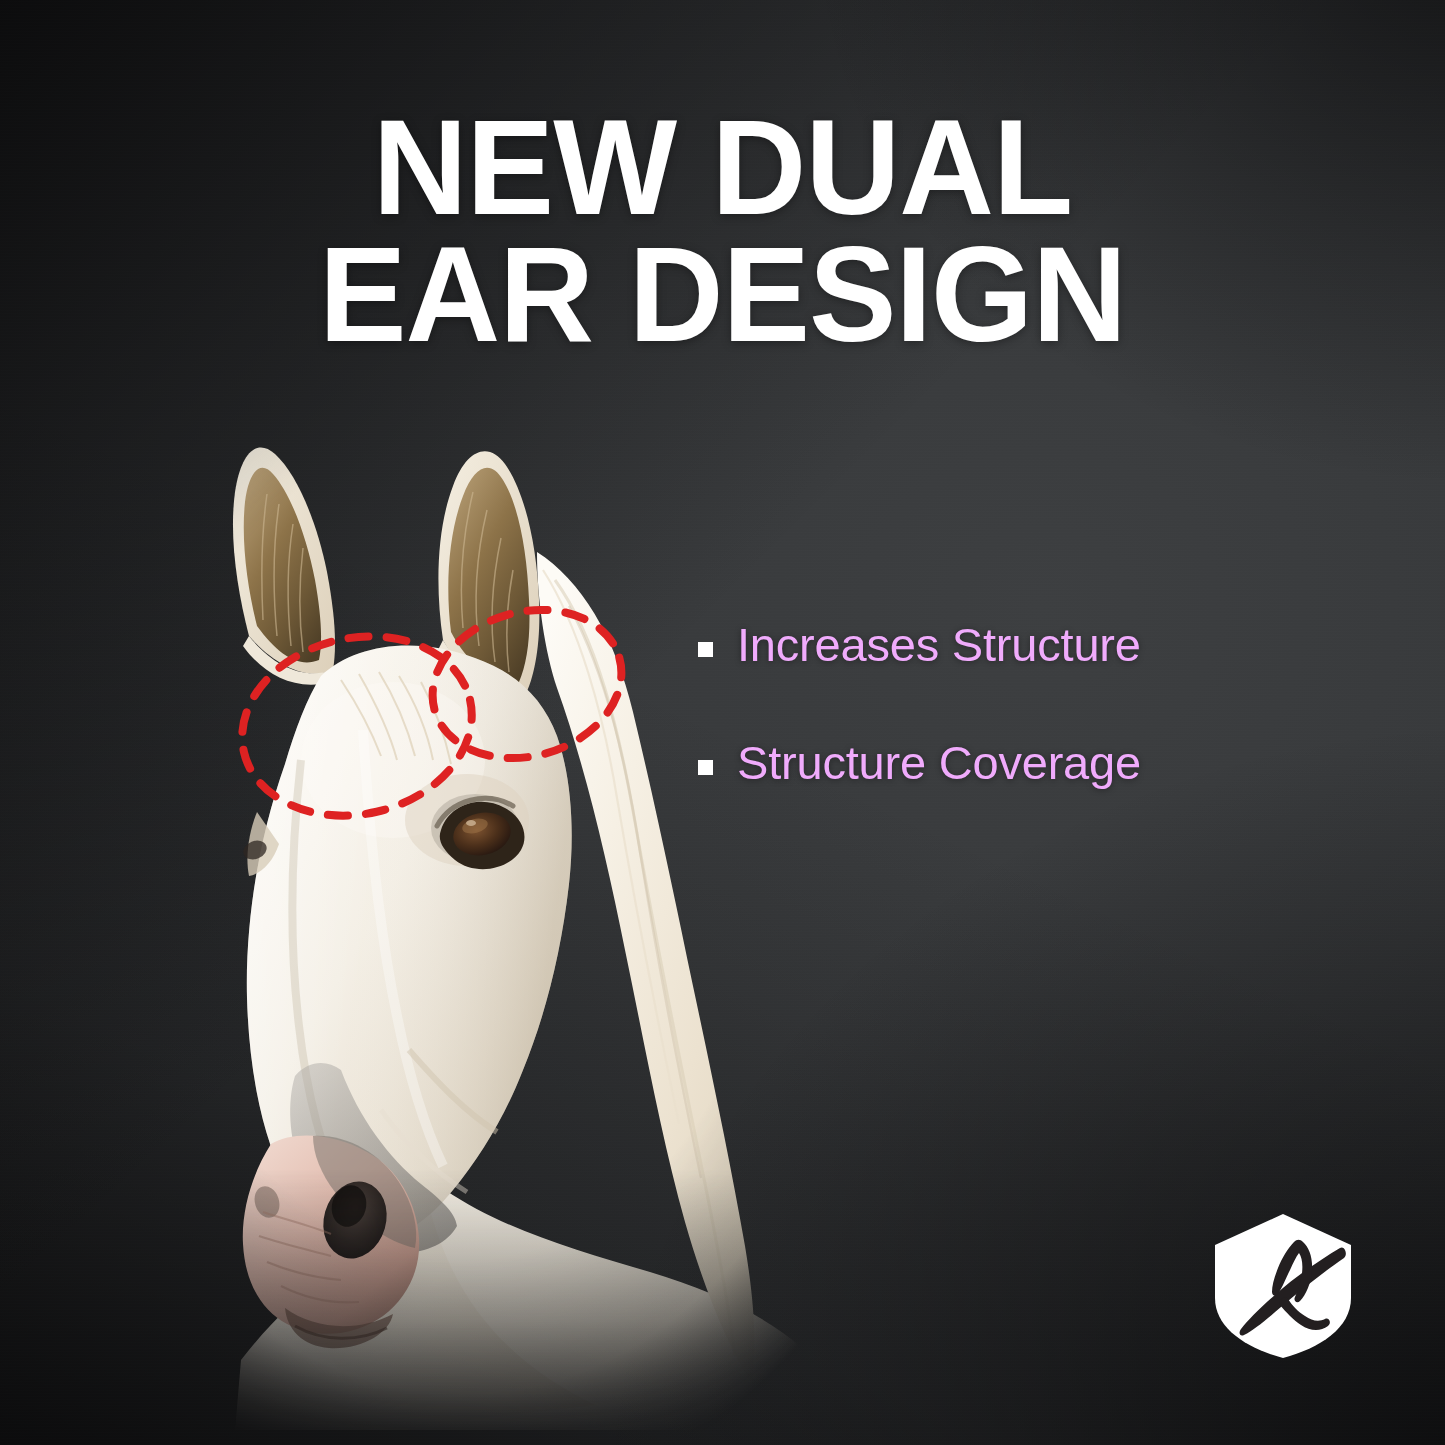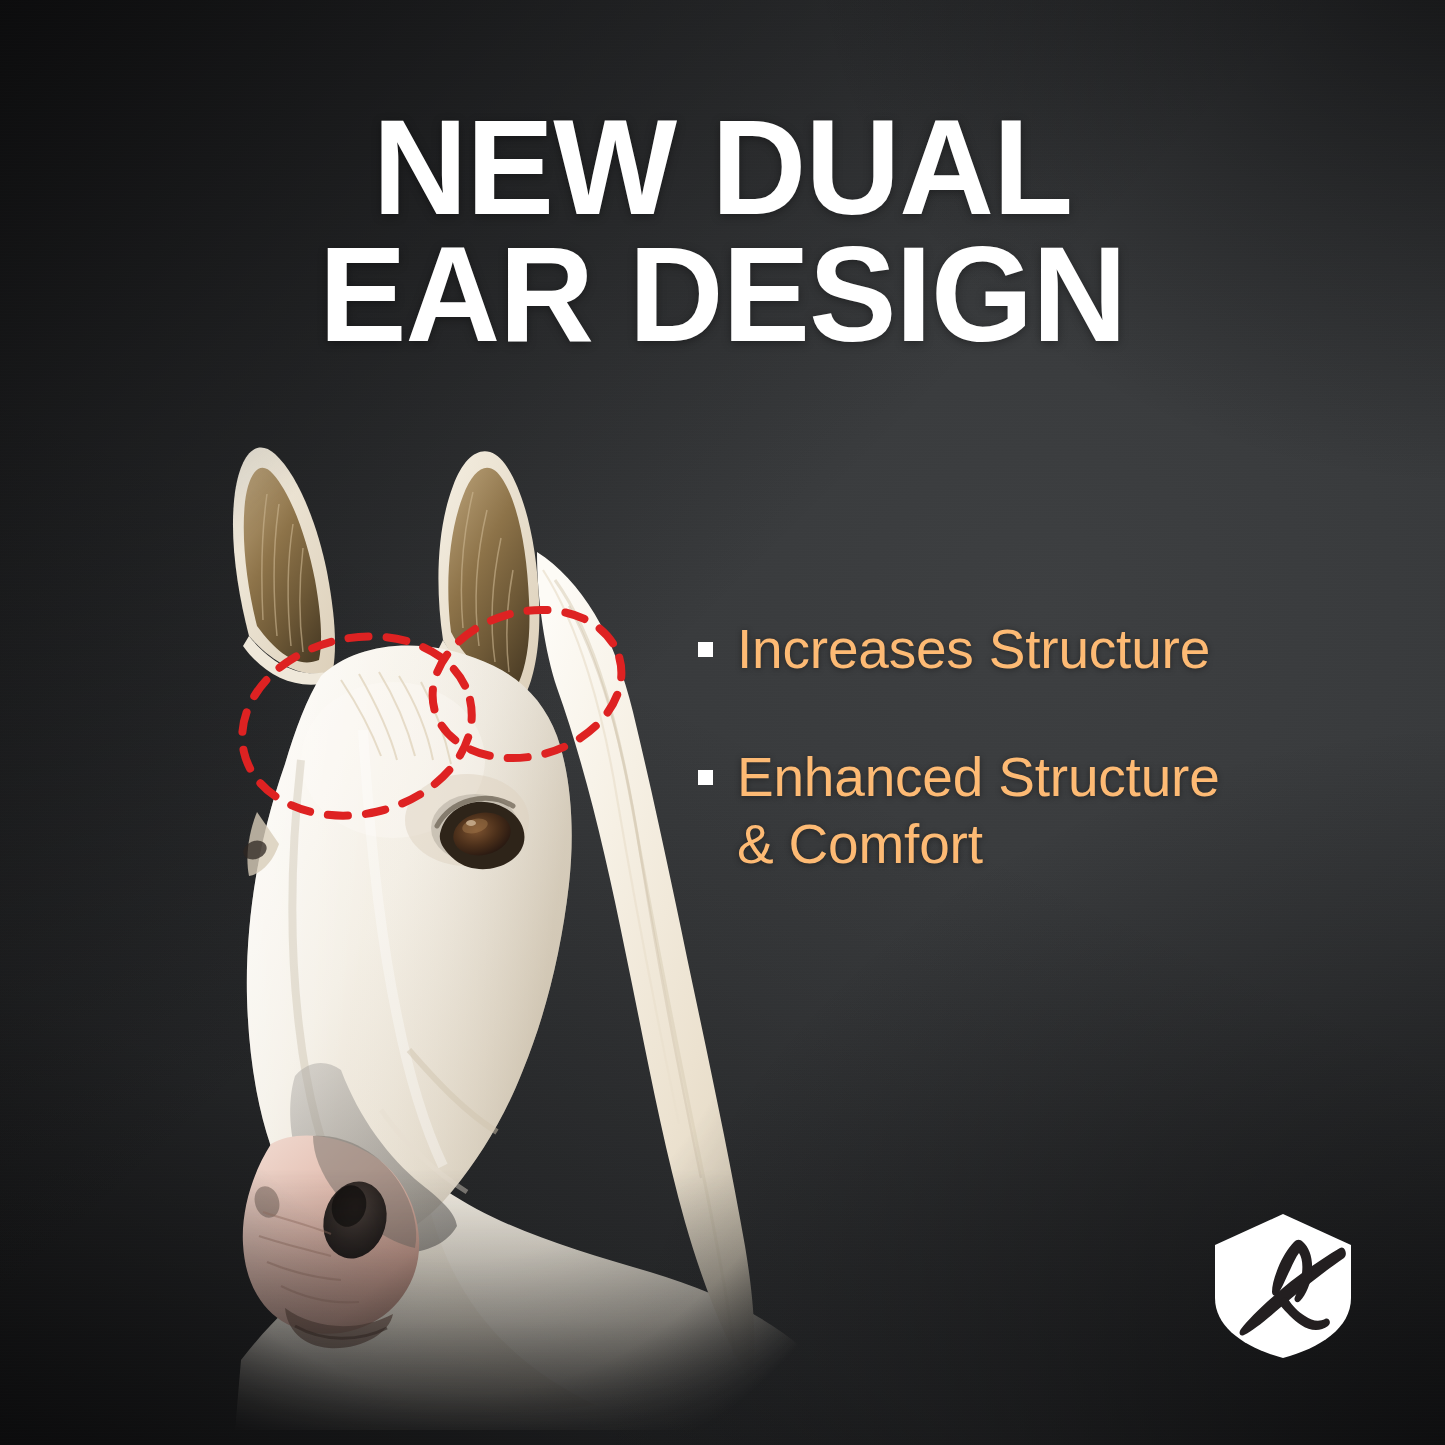--- a/index.html
+++ b/index.html
@@ -46,21 +46,21 @@
 
   
   .bullets{position:absolute;left:698px;top:616px;width:652px;}
   .bullet{display:flex;align-items:flex-start;margin-bottom:60px;}
   .bullet:last-child{margin-bottom:0;}
   .bullet-marker{
     width:15px;height:15px;background:#ffffff;flex:0 0 15px;
     margin-top:26px;margin-right:24px;
   }
   .bullet-text{
-    color:#fdba74;font-size:55px;line-height:1.23;font-weight:400;
+    color:#f0abfc;font-size:47px;line-height:1.23;font-weight:400;
     letter-spacing:-.2px;
     text-shadow:0 1px 6px rgba(0,0,0,.4);
   }
 
   
   .horse{position:absolute;left:145px;top:430px;width:700px;height:960px;}
   .horse svg{display:block;width:100%;height:100%;overflow:visible;}
 
   
   .annot{position:absolute;left:145px;top:430px;width:700px;height:960px;pointer-events:none;}
@@ -298,22 +298,21 @@
     <div class="bullet">
       <span class="bullet-marker"></span>
       <span class="bullet-text">
         <span>Increases Structure</span><br>
       </span>
     </div>
 
     <div class="bullet">
       <span class="bullet-marker"></span>
       <span class="bullet-text">
-        <span>Enhanced Structure</span><br>
-        <span>&amp; Comfort</span>
+        <span>Structure Coverage</span><br>
       </span>
     </div>
 
   </div>
 
   <div class="logo">
     <svg viewBox="0 0 150 148" xmlns="http://www.w3.org/2000/svg">
       <path d="M75 2 L143 33 L143 86 C143 116 112 136 75 146 C38 136 7 116 7 86 L7 33 Z" fill="#ffffff"></path>
       <g fill="#231f20">
 

